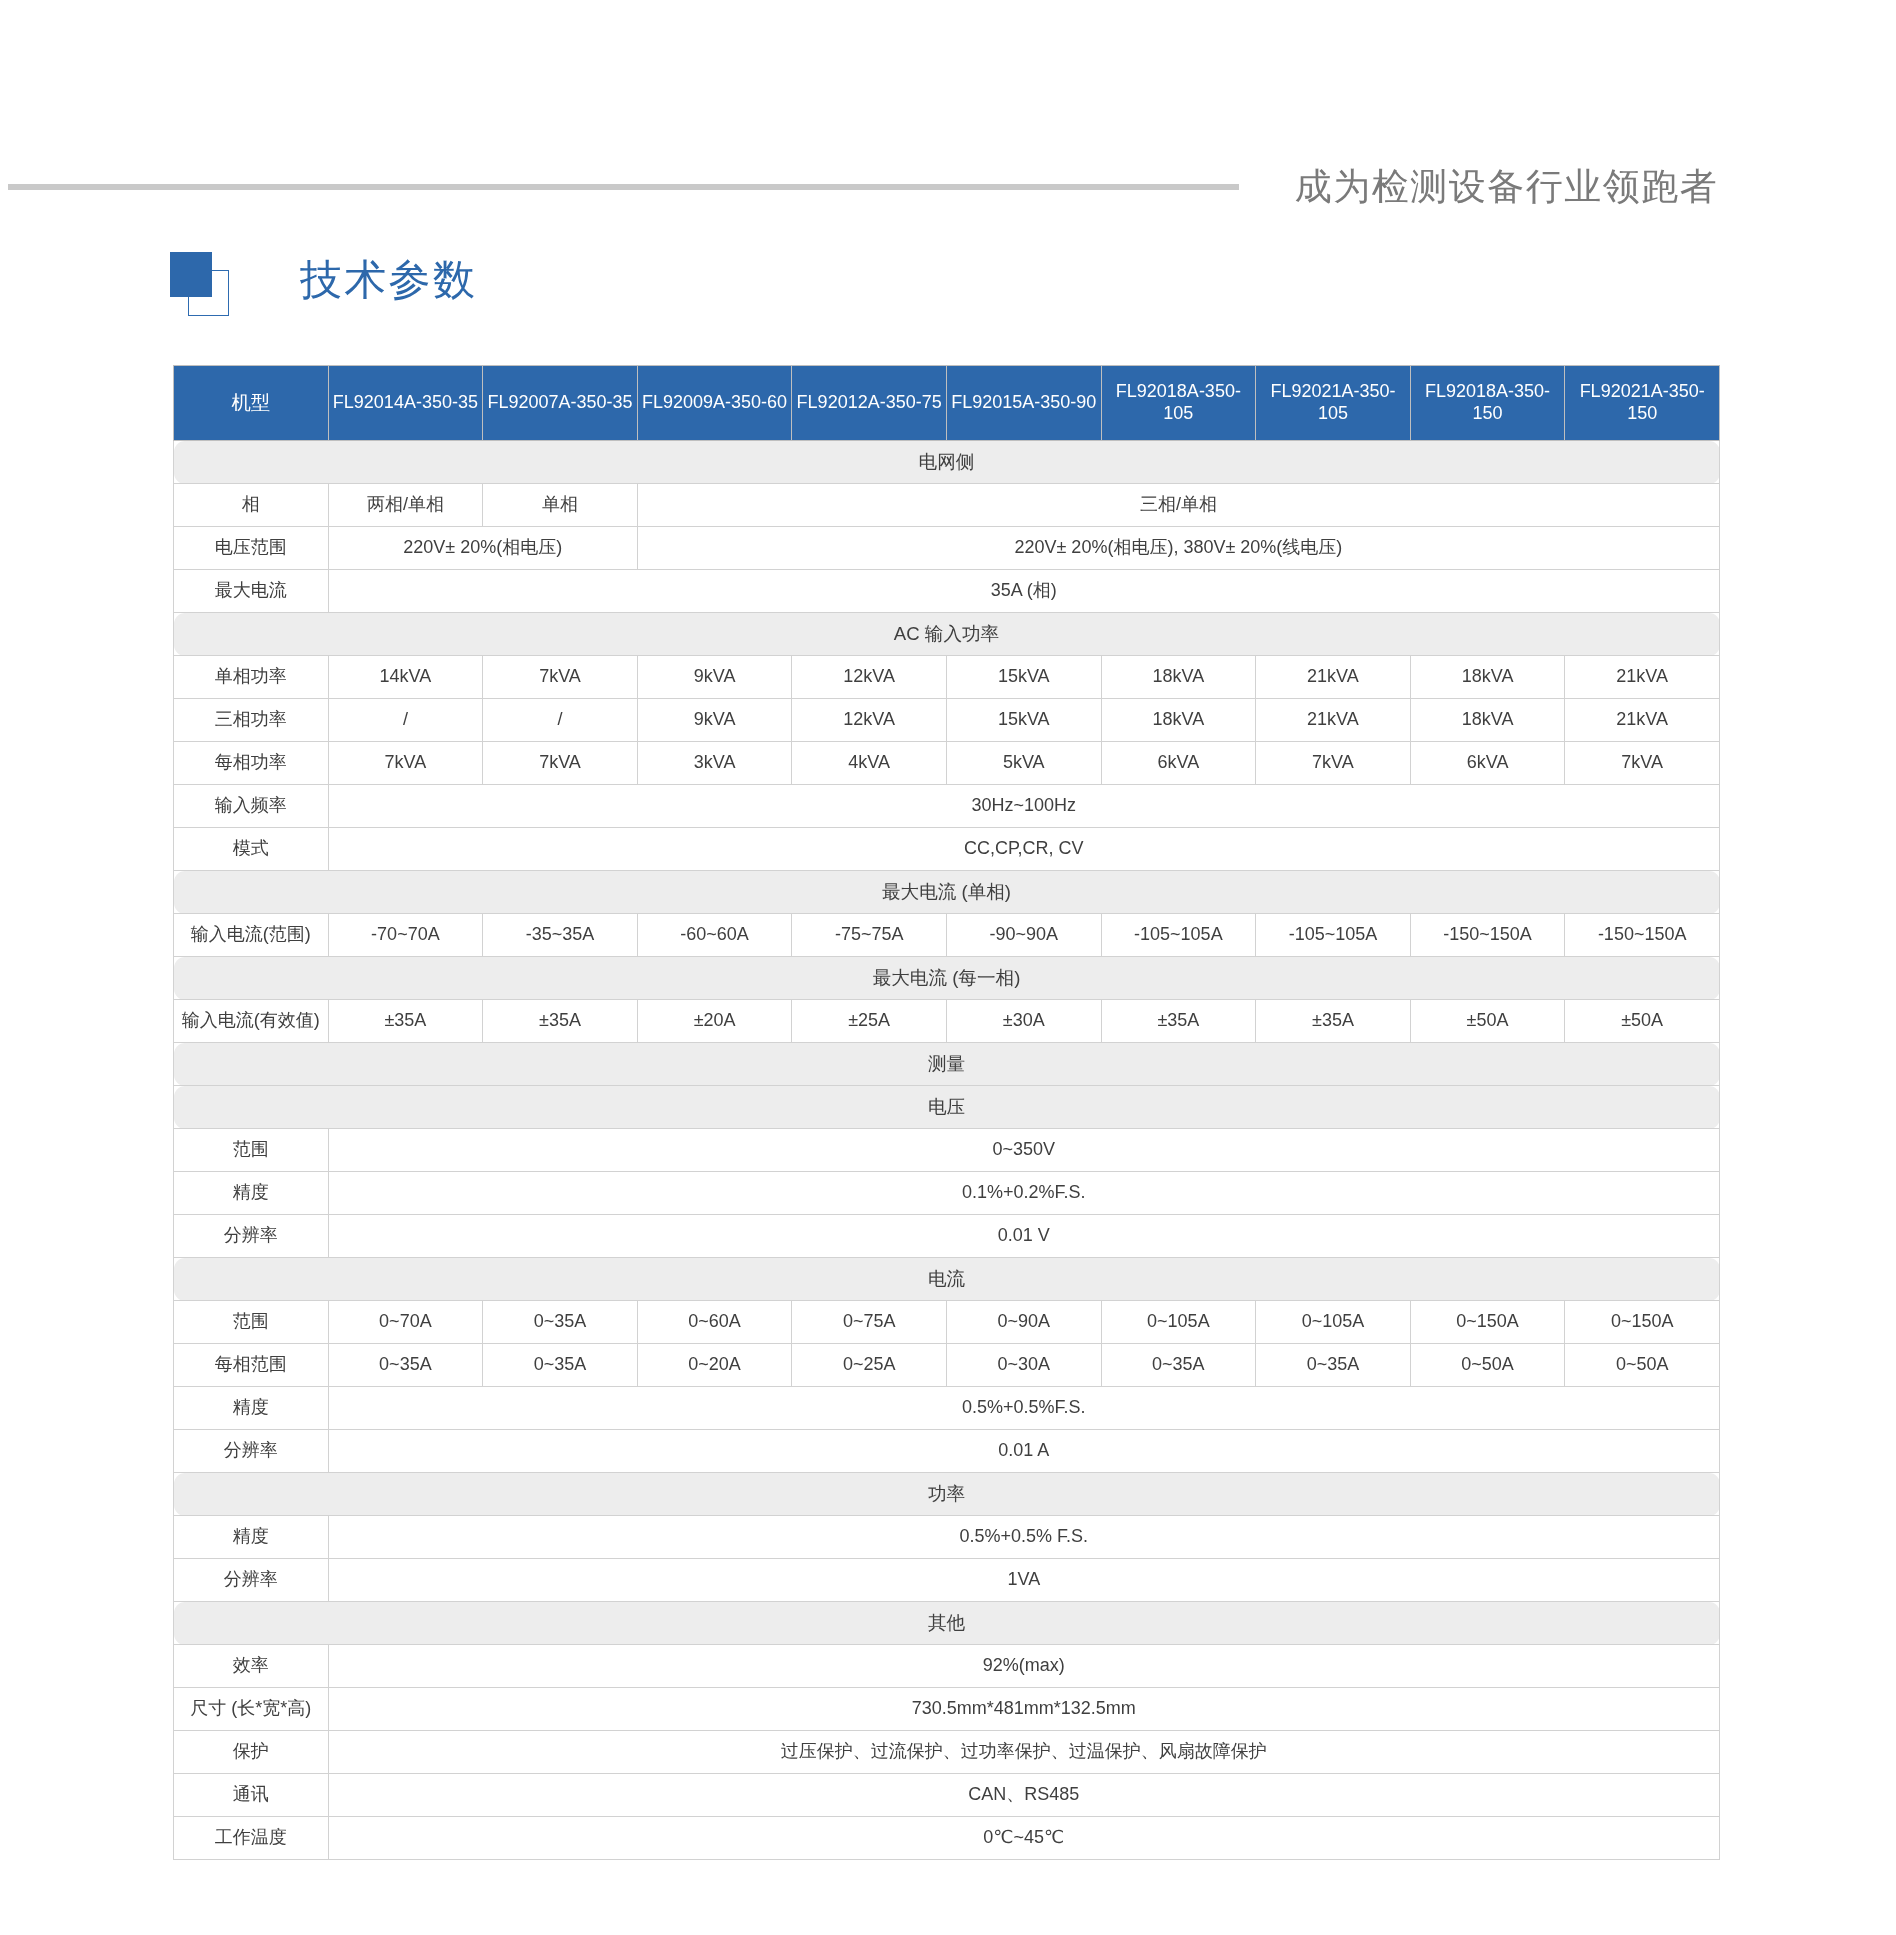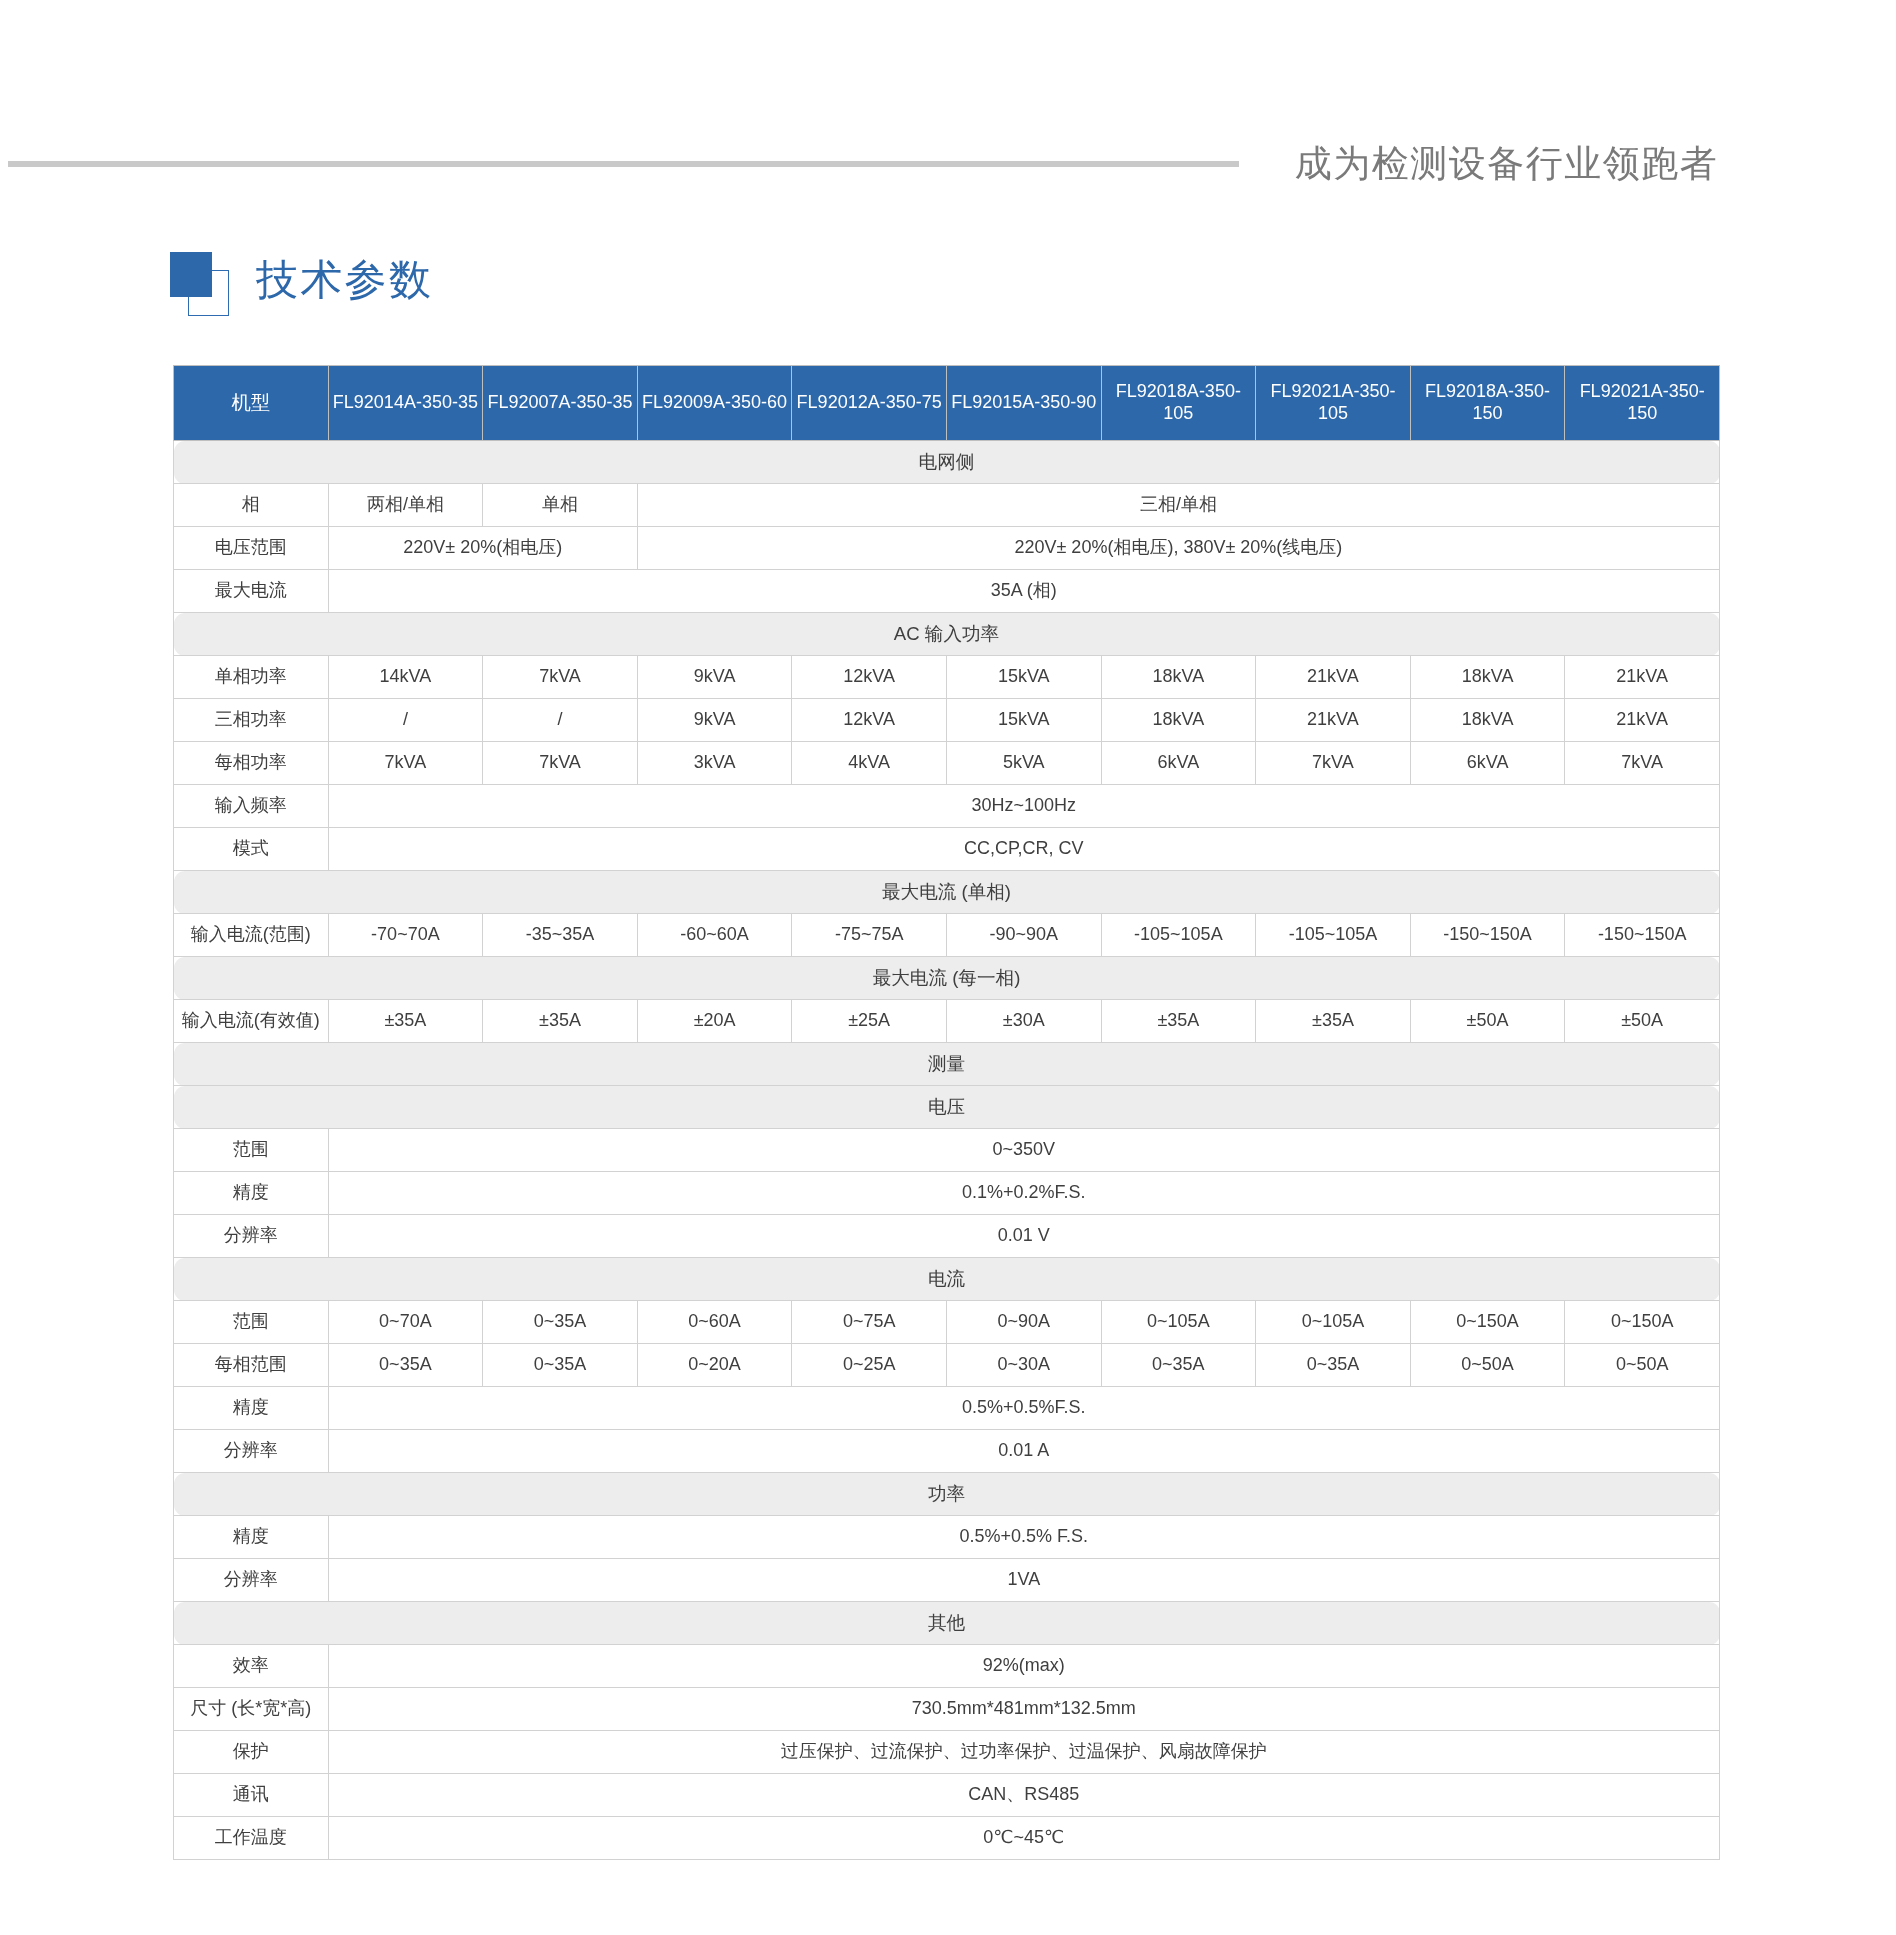--- a/index.html
+++ b/index.html
@@ -11,21 +11,21 @@
     font-family: "Liberation Sans", "DejaVu Sans", sans-serif;
     color: #3c3c3c;
     position: relative;
     overflow: hidden;
   }
 
   
   .page-header {
     position: absolute;
     left: 0; right: 0;
-    top: 141px;
+    top: 164px;
     height: 46px;
     display: flex;
     align-items: center;
   }
   .header-rule {
     flex: 0 0 auto;
     width: 1231px;
     height: 5.4px;
     background: #c9c9c9;
     margin-left: 7.7px;
@@ -40,20 +40,21 @@
   }
 
   
   .section-title-wrap {
     position: absolute;
     left: 170px;
     top: 248px;
     display: flex;
     align-items: center;
     height: 66px;
+    gap: 44px;
   }
   .title-icon {
     position: relative;
     width: 66px;
     height: 58px;
     flex: 0 0 auto;
   }
   .title-icon .sq-outline {
     position: absolute;
     left: 18px;

